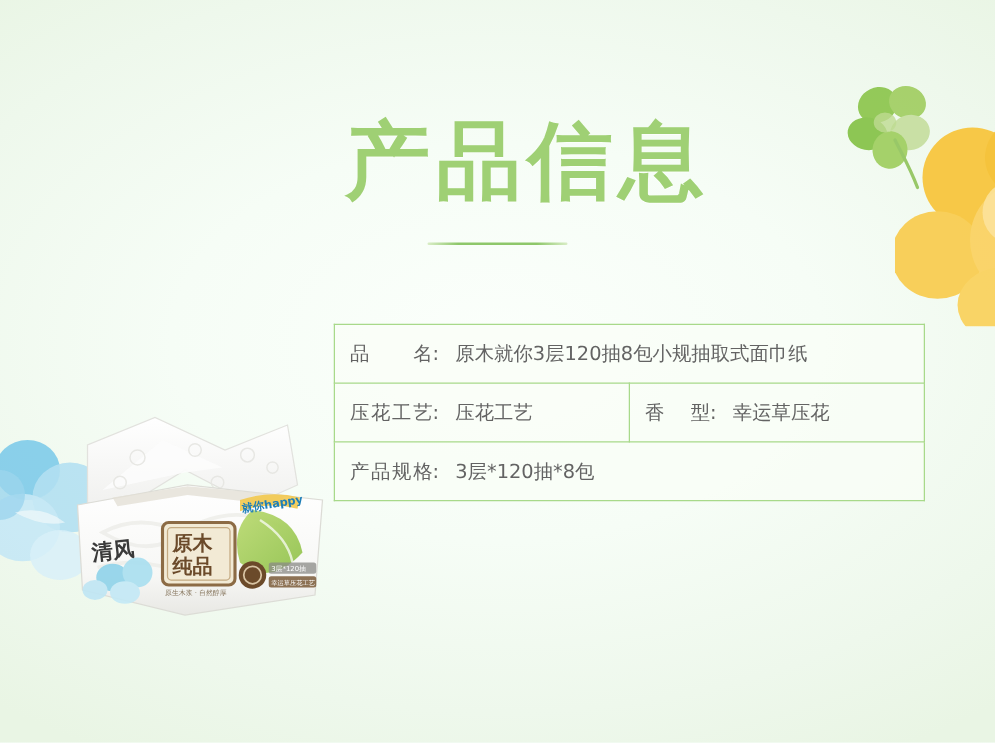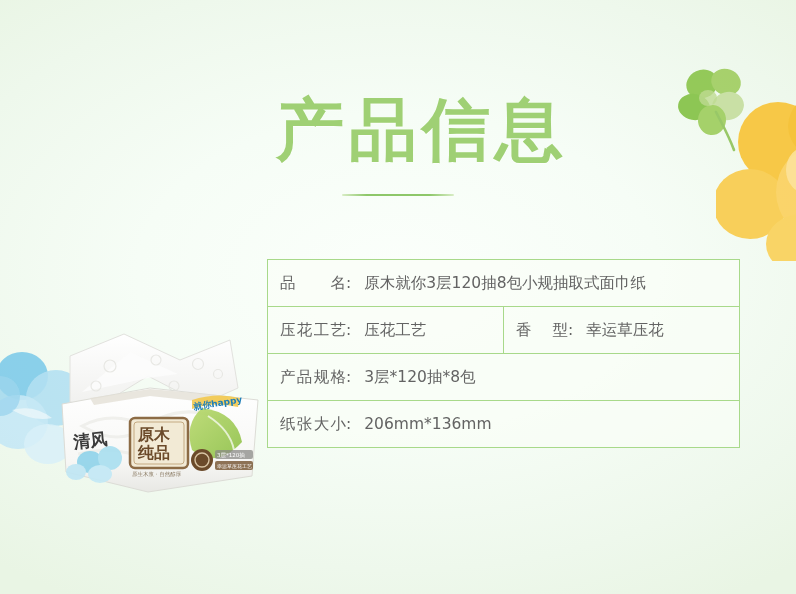--- a/index.html
+++ b/index.html
@@ -247,26 +247,17 @@
       <tr>
         <td colspan="2">
           <div class="cellwrap">
             <span class="lbl w4">产品规格</span>
             <span class="colon">:</span>
             <span class="val">3层*120抽*8包</span>
           </div>
         </td>
       </tr>
 
-      <tr>
-        <td colspan="2">
-          <div class="cellwrap">
-            <span class="lbl w4">纸张大小</span>
-            <span class="colon">:</span>
-            <span class="val">206mm*136mm</span>
-          </div>
-        </td>
-      </tr>
 
     </tbody>
   </table>
 
 </div>
 
 </body></html>

